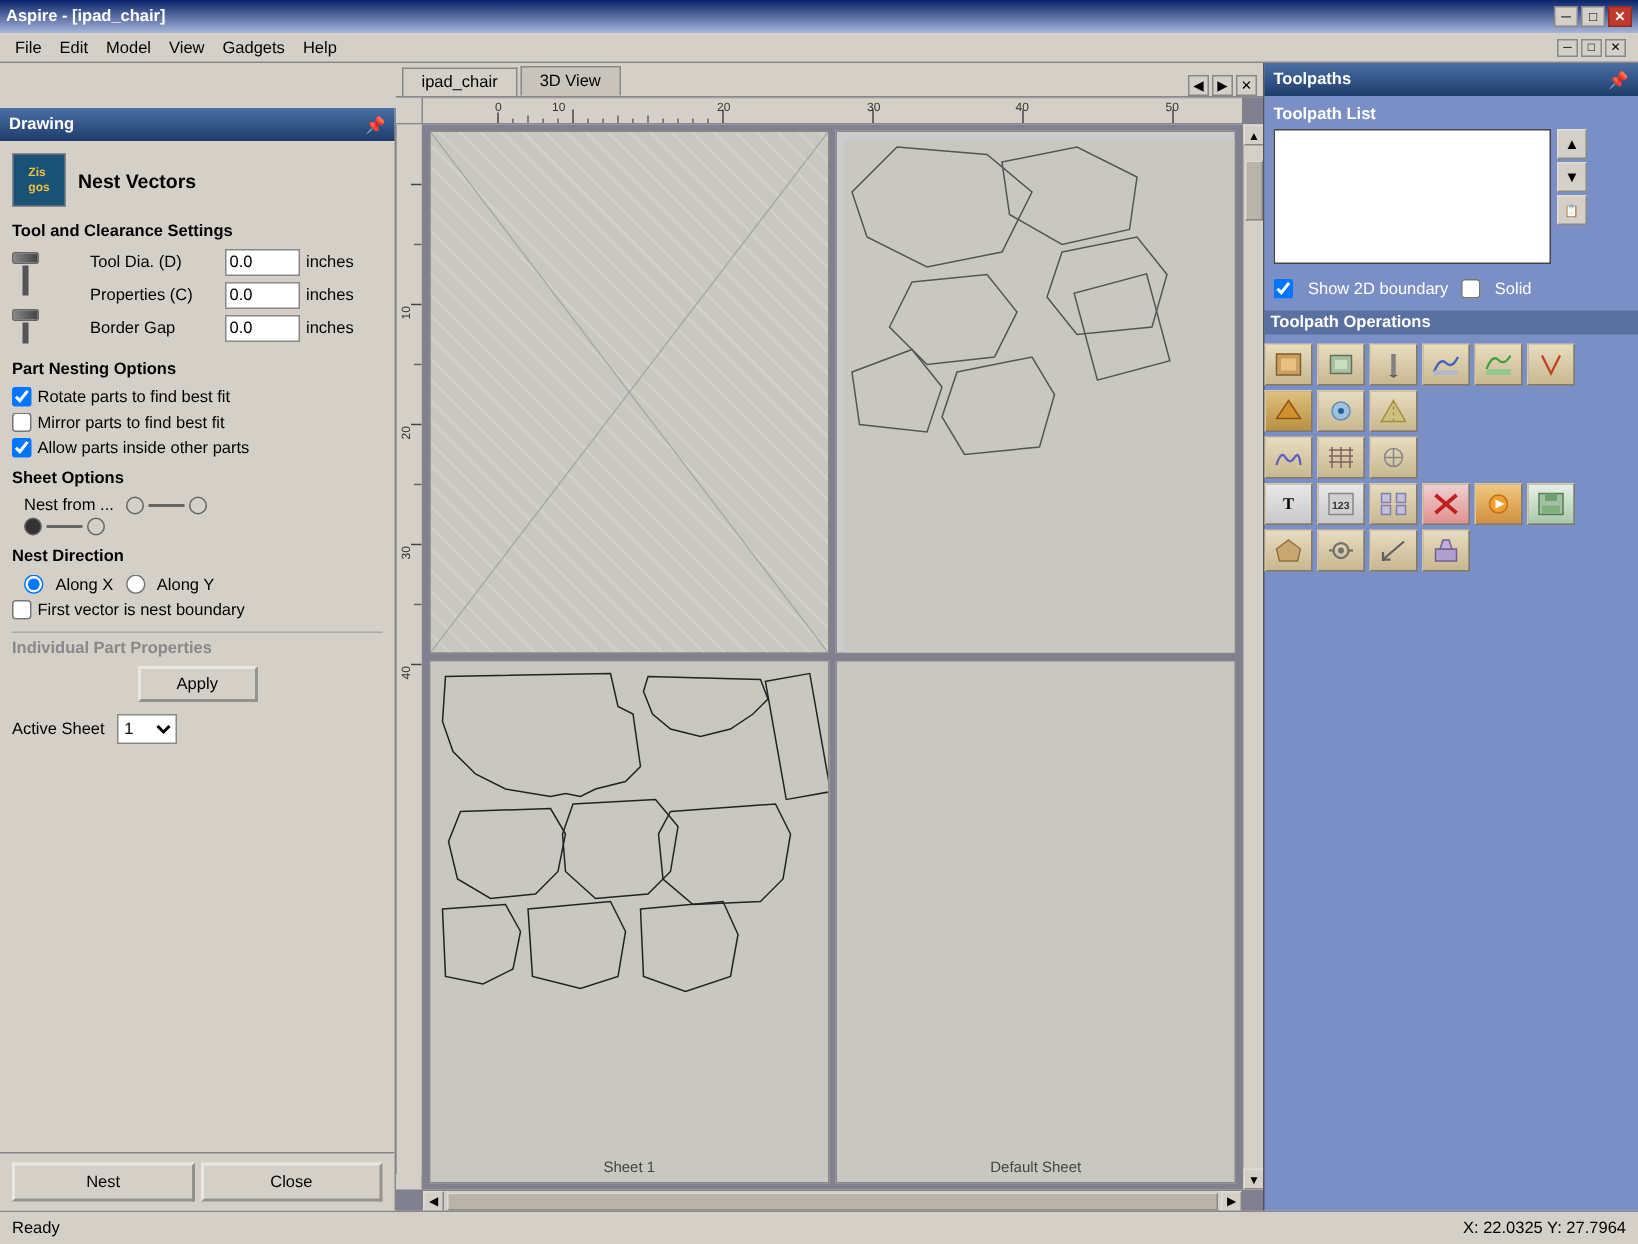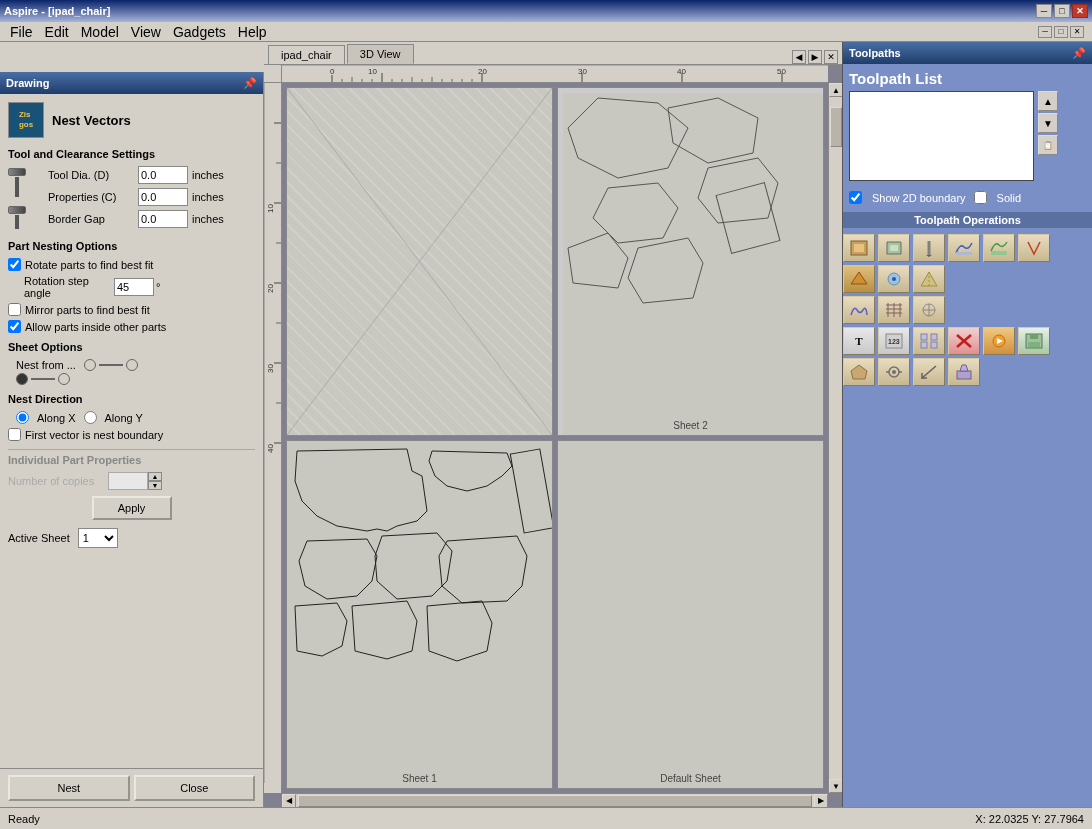--- a/index.html
+++ b/index.html
@@ -32,21 +32,21 @@
     #menubar {
       background: #d4d0c8;
       height: 20px;
       display: flex;
       align-items: center;
       padding: 0 4px;
       border-bottom: 1px solid #888;
     }
     .menu-item {
       padding: 2px 6px;
-      font-size: 14px;
+      font-size: 11px;
       cursor: pointer;
     }
 
     
     #main-layout {
       display: flex;
       height: calc(829px - 22px - 20px - 22px);
     }
 
     
@@ -413,21 +413,21 @@
       font-size: 11px;
       font-weight: bold;
     }
 
     #toolpath-list-section {
       background: #7a8fc5;
       padding: 6px;
     }
     .toolpath-list-title {
       color: white;
-      font-size: 15px;
+      font-size: 11px;
       font-weight: bold;
       margin-bottom: 4px;
     }
     .toolpath-list-box {
       background: white;
       height: 90px;
       border: 1px solid #444;
       margin-bottom: 4px;
     }
     .toolpath-ctrl-btn {
@@ -455,21 +455,20 @@
       padding: 2px 0;
     }
     .show-previews-row input { margin-right: 2px; }
     .toolpath-ops-title {
       color: white;
       font-size: 11px;
       font-weight: bold;
       margin-bottom: 6px;
       background: #5a70a0;
       padding: 2px 4px;
-      text-align: center;
     }
     .ops-grid {
       display: grid;
       grid-template-columns: repeat(6, 32px);
       gap: 3px;
       margin-bottom: 3px;
     }
     .op-btn {
       width: 32px; height: 28px;
       background: linear-gradient(to bottom, #e8dcc0, #c8b890);
@@ -592,21 +591,21 @@
           <div style="text-align:left;line-height:1.2;">
             <div style="font-size:8px;color:#f0c040;">Zis</div>
             <div style="font-size:8px;color:#f0c040;">gos</div>
           </div>
         </div>
         <span class="panel-title">Nest Vectors</span>
       </div>
 
       <div class="section-title">Tool and Clearance Settings</div>
 
-      <div style="display:flex; align-items:flex-start; margin-bottom:4px;">
+      <div style="display:flex; align-items:flex-start; margin-bottom:4px;gap:12px;">
         <div style="display:flex; flex-direction:column; align-items:center; margin-right:6px; margin-top:2px;">
           <div style="width:18px;height:8px;border:1px solid #666;background:linear-gradient(to right,#888,#444);border-radius:2px;"></div>
           <div style="width:4px;height:20px;background:#555;margin:1px auto;"></div>
           <div style="width:18px;height:8px;border:1px solid #666;background:linear-gradient(to right,#888,#444);border-radius:2px;margin-top:8px;"></div>
           <div style="width:4px;height:14px;background:#555;margin:1px auto;"></div>
         </div>
         <div>
           <div class="field-row">
             <span class="field-label">Tool Dia. (D)</span>
             <input type="text" class="field-input" value="0.0" style="">
@@ -625,25 +624,20 @@
         </div>
       </div>
 
       <div class="section-title">Part Nesting Options</div>
 
       <div class="checkbox-row">
         <input type="checkbox" id="rotate-cb" checked="" style="">
         <label for="rotate-cb">Rotate parts to find best fit</label>
       </div>
 
-      <div class="rotation-row">
-        <span class="rotation-label">Rotation step angle</span>
-        <input type="text" class="rotation-input" value="45" style="">
-        <span class="rotation-unit">°</span>
-      </div>
 
       <div class="checkbox-row">
         <input type="checkbox" id="mirror-cb" style="">
         <label for="mirror-cb">Mirror parts to find best fit</label>
       </div>
 
       <div class="checkbox-row">
         <input type="checkbox" id="inside-cb" checked="" style="">
         <label for="inside-cb">Allow parts inside other parts</label>
       </div>
@@ -678,32 +672,20 @@
         <label for="along-y">Along Y</label>
       </div>
 
       <div class="checkbox-boundary checkbox-row">
         <input type="checkbox" id="first-vec-cb" style="">
         <label for="first-vec-cb">First vector is nest boundary</label>
       </div>
 
       <div style="margin-top:8px; border-top:1px solid #aaa; padding-top:4px;">
         <div class="individual-props-title">Individual Part Properties</div>
-        <div class="copies-row">
-          <span class="copies-label">Number of copies</span>
-          <div style="display:flex; flex-direction:column;">
-            <div style="display:flex;">
-              <input type="text" class="copies-input" value="" style="">
-              <div style="display:flex; flex-direction:column;">
-                <div class="spinner-btn">▲</div>
-                <div class="spinner-btn">▼</div>
-              </div>
-            </div>
-          </div>
-        </div>
         <div style="text-align:center; margin-bottom:6px;">
           <button class="apply-btn">Apply</button>
         </div>
       </div>
 
       <div class="active-sheet-row">
         <span>Active Sheet</span>
         <select class="sheet-select">
           <option>1</option>
           <option>2</option>
@@ -811,21 +793,20 @@
               <g fill="none" stroke="#555" stroke-width="1">
                 <polygon points="40,10 100,15 130,40 110,80 60,90 20,70 10,40"></polygon>
                 <polygon points="110,20 160,10 200,30 195,65 150,75 115,55"></polygon>
                 <polygon points="150,80 200,70 220,95 210,130 160,135 140,110"></polygon>
                 <polygon points="50,100 100,95 120,120 105,150 60,155 35,130"></polygon>
                 <rect x="165" y="100" width="50" height="60" transform="rotate(-15,190,130)"></rect>
                 <polygon points="10,160 50,145 70,170 60,200 15,195"></polygon>
                 <polygon points="80,160 130,150 145,175 135,210 85,215 70,190"></polygon>
               </g>
             </svg>
-            <span class="sheet-label">Sheet 2</span>
           </div>
 
           <div class="sheet" style="background:#c8c8c0;">
             <svg width="100%" height="100%" style="position:absolute;top:0;left:0;">
               <rect width="100%" height="100%" fill="#c8c8c0"></rect>
               <g fill="none" stroke="#222" stroke-width="1">
 
                 <path d="M 10,10 L 120,8 L 125,30 L 135,35 L 140,70 L 130,80 L 110,85 L 100,90 L 90,88 L 80,90 L 50,85 L 30,75 L 15,60 L 8,40 Z"></path>
                 <path d="M 145,10 L 220,12 L 225,25 L 215,35 L 200,45 L 180,50 L 160,45 L 148,35 L 142,20 Z"></path>
                 <path d="M 20,100 L 80,98 L 90,115 L 85,140 L 70,155 L 40,158 L 18,145 L 12,120 Z"></path>

